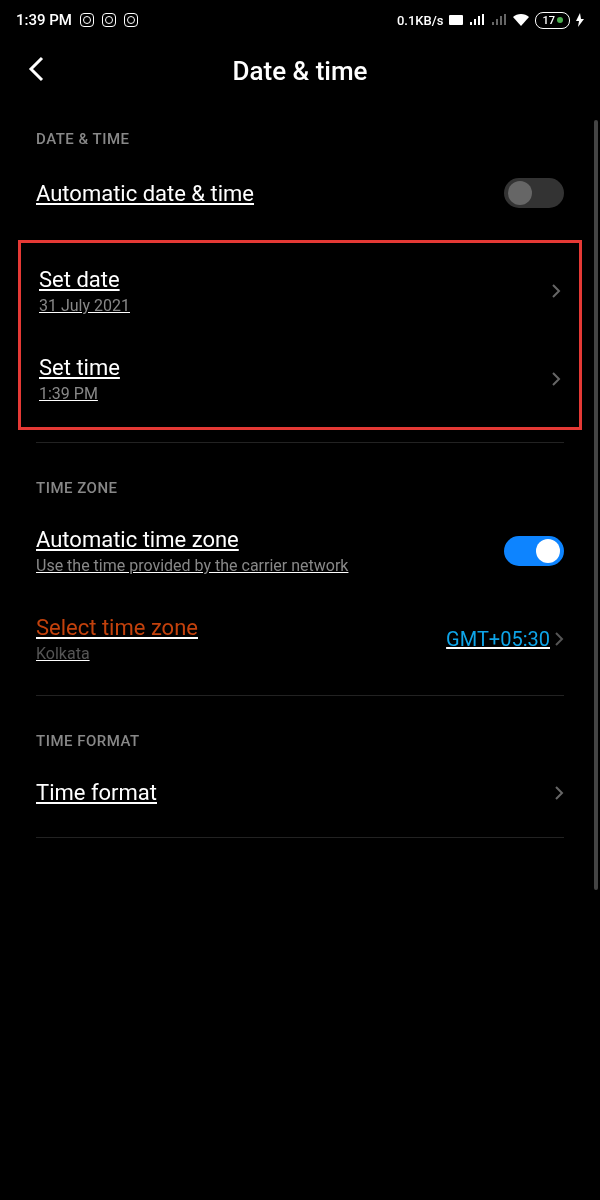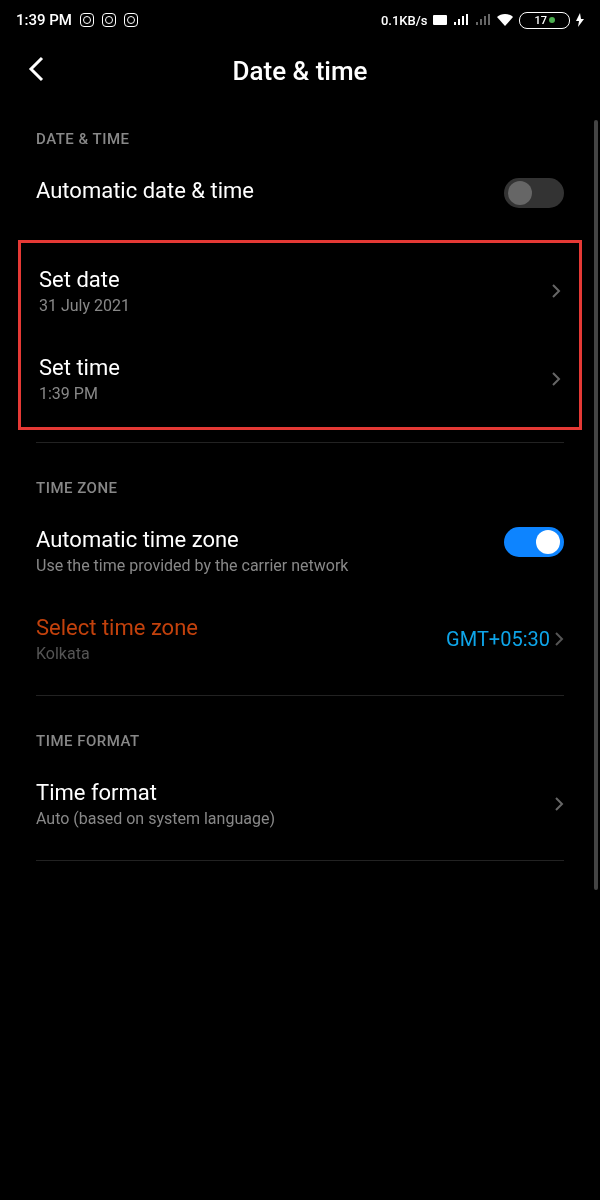--- a/index.html
+++ b/index.html
@@ -36,21 +36,21 @@
       gap: 6px;
       font-size: 13px;
     }
     .status-icon {
       display: inline-flex;
       align-items: center;
     }
     .battery-pill {
       border: 1.5px solid #fff;
       border-radius: 8px;
-      padding: 1px 14px;
+      padding: 1px 6px;
       font-size: 11px;
       display: flex;
       align-items: center;
       gap: 2px;
     }
     .battery-dot {
       width: 6px;
       height: 6px;
       background: #4caf50;
       border-radius: 50%;
@@ -75,22 +75,24 @@
     .section-header {
       color: #888;
       font-size: 15px;
       font-weight: 500;
       letter-spacing: 0.5px;
       padding: 24px 36px 10px;
       text-transform: uppercase;
     }
     .setting-item {
       display: flex;
+      align-items: center;
       justify-content: space-between;
       padding: 20px 36px;
+      text-decoration: underline;
     }
     .setting-text {
       display: flex;
       flex-direction: column;
       gap: 4px;
     }
     .setting-title {
       font-size: 22px;
       color: #fff;
     }
@@ -298,21 +300,20 @@
   </div>
 </div>
 
 <div class="divider"></div>
 
 <div class="section-header">TIME FORMAT</div>
 
 <div class="setting-item">
   <div class="setting-text">
     <div class="setting-title">Time format</div>
-    <div class="setting-subtitle">Auto (based on system language)</div>
   </div>
   <div class="setting-right">
     <svg class="chevron" width="10" height="16" viewBox="0 0 10 16">
         <path d="M2 2l6 6-6 6" stroke="#666" stroke-width="2" fill="none"></path>
       </svg>
   </div>
 </div>
 
 <div class="divider"></div>
 

